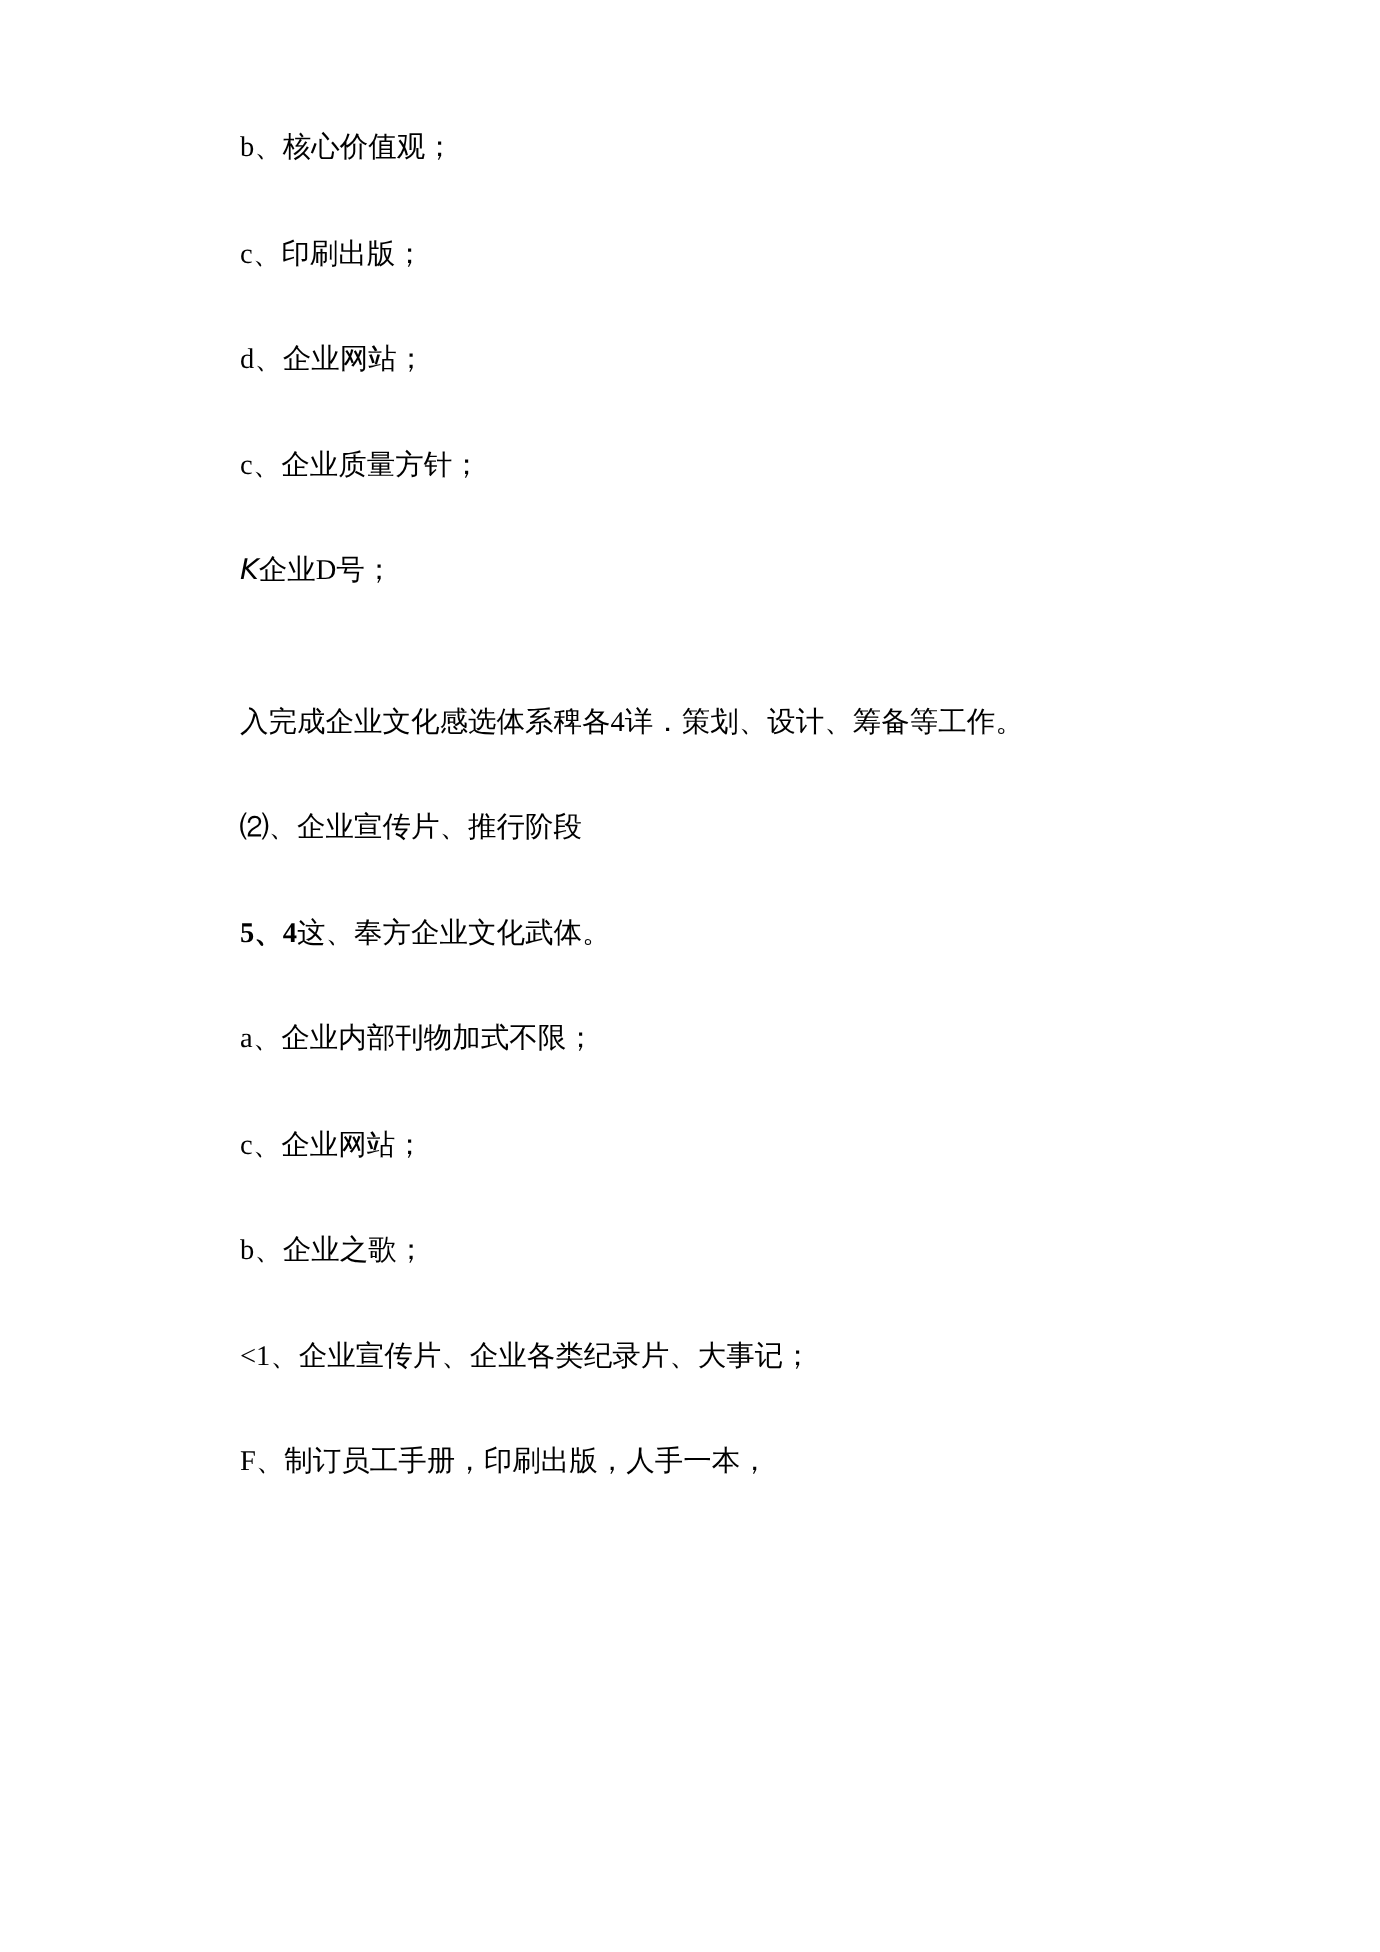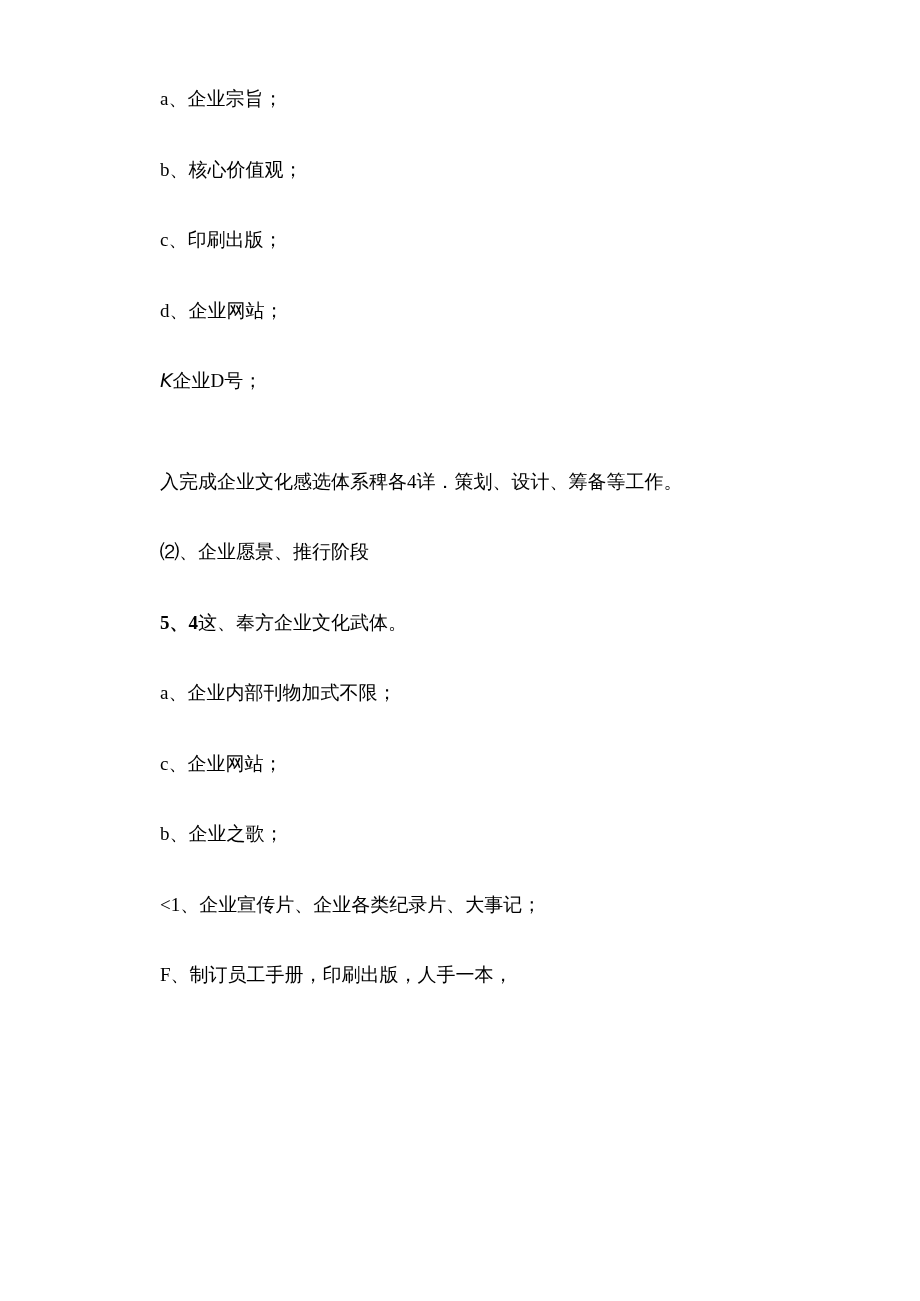--- a/index.html
+++ b/index.html
@@ -27,26 +27,26 @@
       margin-bottom: 30px;
     }
     .bold-part {
       font-weight: bold;
     }
   </style>
 </head>
 <body>
 
 <div id="content">
-    <div class="block"><span>a、企业宗旨；</span></div>
     <div class="block"><span>b、核心价值观；</span></div>
     <div class="block"><span>c、印刷出版；</span></div>
     <div class="block"><span>d、企业网站；</span></div>
+    <div class="block"><span>c、企业质量方针；</span></div>
     <div class="block large-gap"><span>𝘒企业D号；</span></div>
     <div class="block"><span>入完成企业文化感选体系稗各4详．策划、设计、筹备等工作。</span></div>
-    <div class="block"><span>⑵、企业愿景、推行阶段</span></div>
+    <div class="block"><span>⑵、企业宣传片、推行阶段</span></div>
     <div class="block"><span class="bold-part">5、4</span><span>这、奉方企业文化武体。</span></div>
     <div class="block"><span>a、企业内部刊物加式不限；</span></div>
     <div class="block"><span>c、企业网站；</span></div>
     <div class="block"><span>b、企业之歌；</span></div>
     <div class="block"><span>&lt;1、企业宣传片、企业各类纪录片、大事记；</span></div>
     <div class="block"><span>F、制订员工手册，印刷出版，人手一本，</span></div>
   </div>
 
 </body></html>

